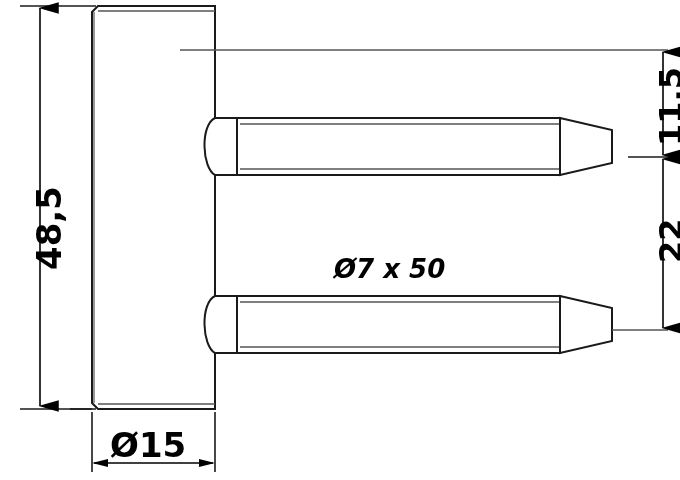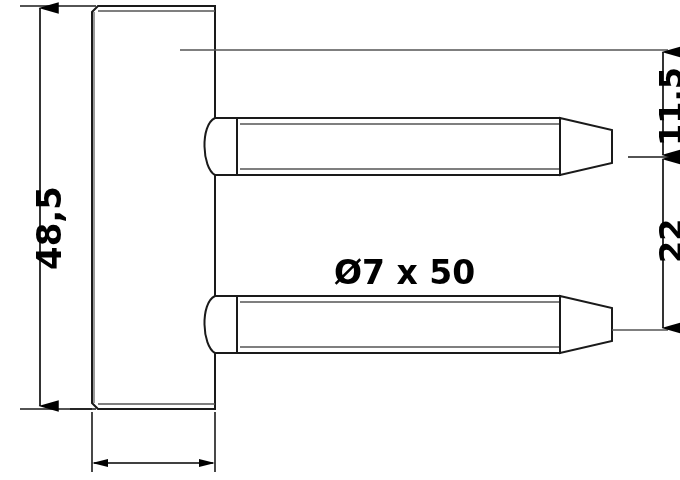--- a/index.html
+++ b/index.html
@@ -103,20 +103,21 @@
       <path d="M 215,463 L 199,459 L 199,467 Z" fill="#000000"></path>
 
       <line x1="663" y1="52" x2="663" y2="155" stroke="#000000" stroke-width="1.6" marker-start="url(#arrUp)" marker-end="url(#arrDown)"></line>
 
       <line x1="663" y1="159" x2="663" y2="328" stroke="#000000" stroke-width="1.6" marker-start="url(#arrUp)" marker-end="url(#arrDown)"></line>
     </g>
   </svg>
 
   <div class="dimtext rot90" style="left:32px;top:270px;font-size:34px;">48,5</div>
 
+  <div class="dimtext" style="left:110px;top:428px;font-size:34px;">Ø15</div>
 
-  <div class="dimtext" style="left:334px;top:256px;font-size:33px;">Ø7 x 50</div>
+  <div class="dimtext" style="left:334px;top:256px;font-size:26px;font-style:italic;">Ø7 x 50</div>
 
   <div class="dimtext rot90" style="left:655px;top:146px;font-size:32px;">11,5</div>
 
   <div class="dimtext rot90" style="left:655px;top:263px;font-size:32px;">22</div>
 
 </div>
 
 </body></html>

